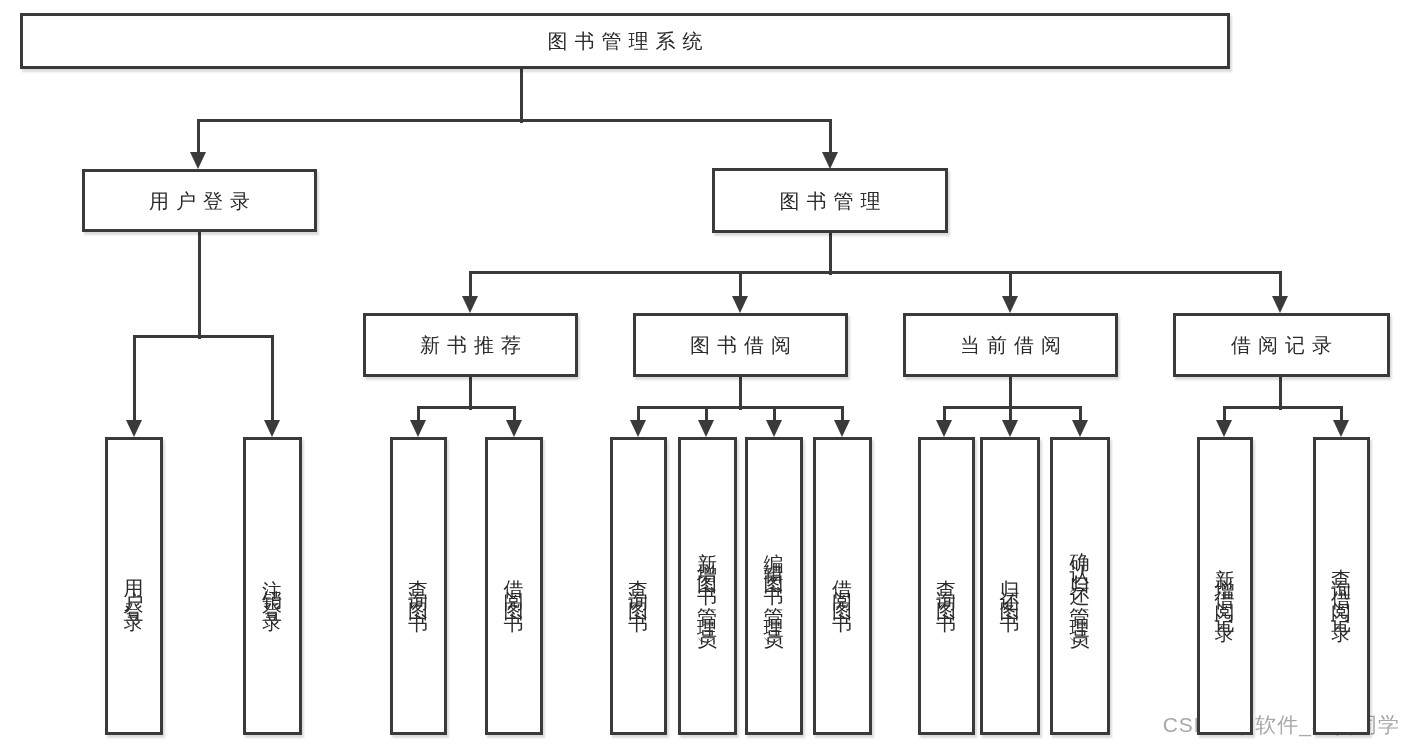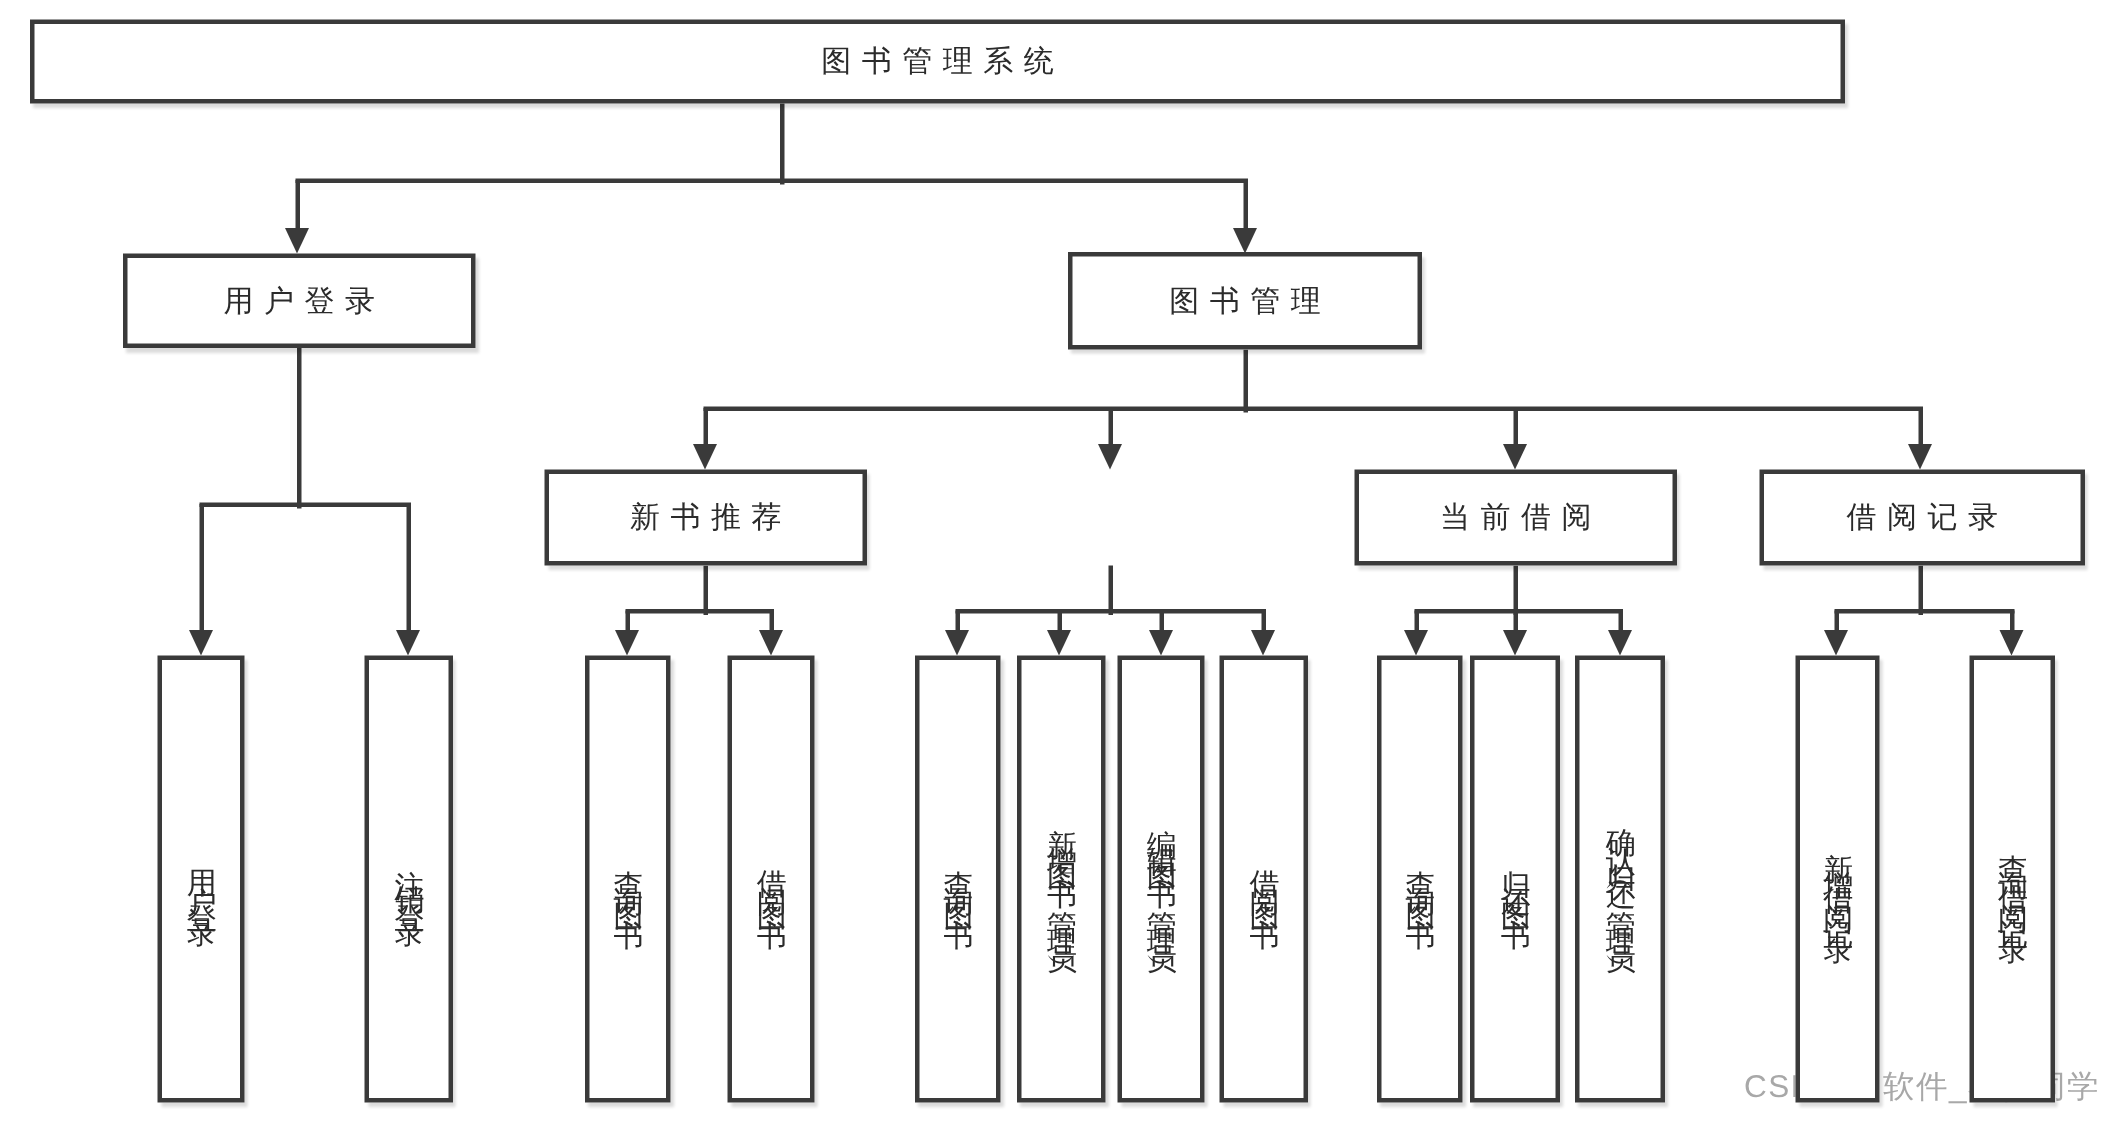--- a/index.html
+++ b/index.html
@@ -121,20 +121,23 @@
     </div>
     <div class="node" style="left: 82px; top: 169px; width: 235px; height: 63px;">
       <span class="lbl">用户登录</span>
     </div>
     <div class="node" style="left: 363px; top: 313px; width: 215px; height: 64px;">
       <span class="lbl">新书推荐</span>
     </div>
     <div class="node" style="left: 712px; top: 168px; width: 236px; height: 65px;">
       <span class="lbl">图书管理</span>
     </div>
+    <div class="node" style="left: 633px; top: 313px; width: 215px; height: 64px;">
+      <span class="lbl">图书借阅</span>
+    </div>
     <div class="node" style="left: 1173px; top: 313px; width: 217px; height: 64px;">
       <span class="lbl">借阅记录</span>
     </div>
     <div class="node" style="left: 903px; top: 313px; width: 215px; height: 64px;">
       <span class="lbl">当前借阅</span>
     </div>
     <div class="node v" style="left: 105px; top: 437px; width: 58px; height: 298px;">
       <span class="lbl">用户登录</span>
     </div>
     <div class="node v" style="left: 243px; top: 437px; width: 59px; height: 298px;">

